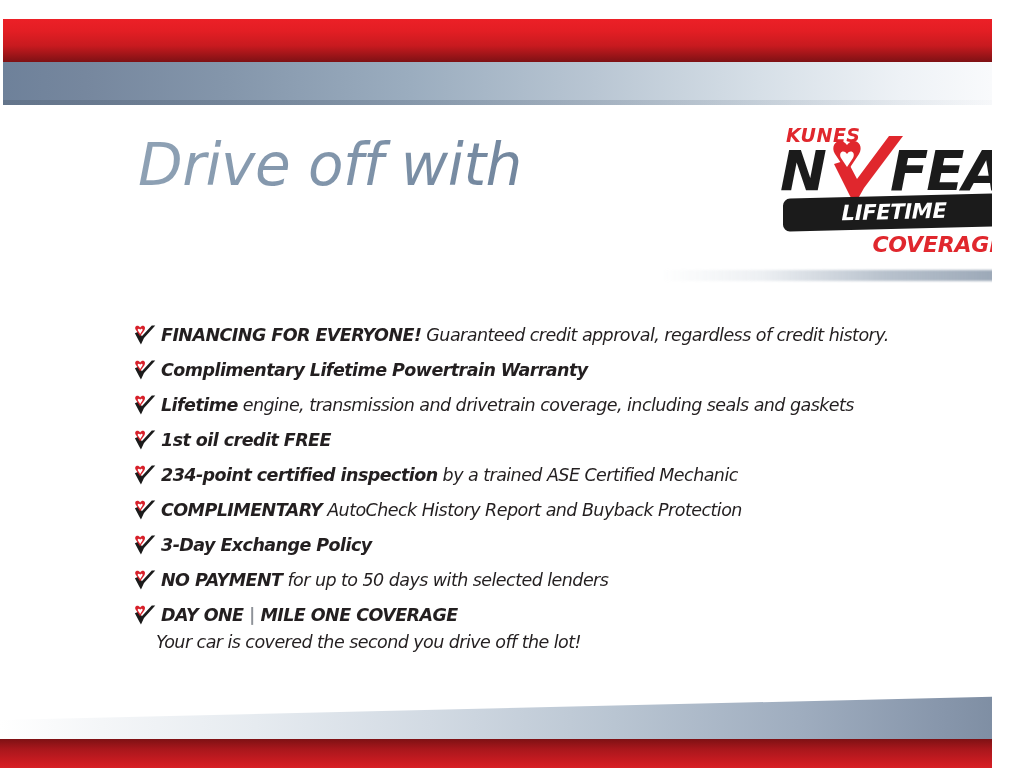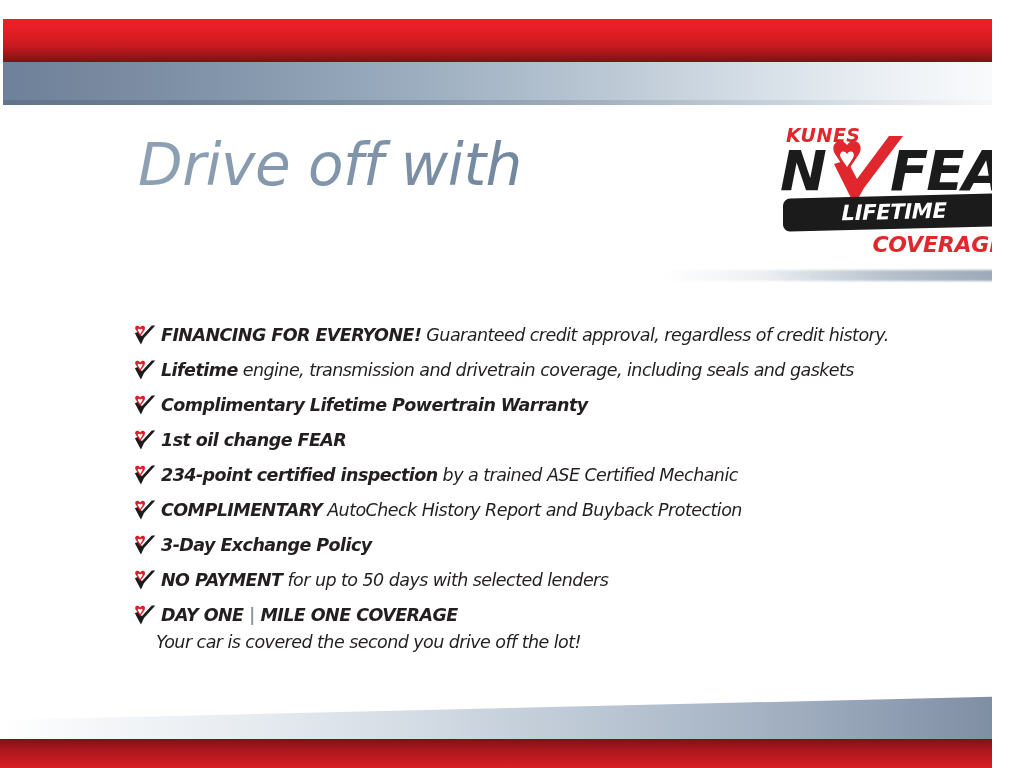--- a/index.html
+++ b/index.html
@@ -311,47 +311,47 @@
 
     <div class="bullet-row">
       <span class="bullet-icon">
         <svg viewBox="0 0 30 24" width="26" height="21" aria-hidden="true">
           <path d="M4.5 10.5 L9.5 20 L11.5 23.5 L15 16 L28 1.5 L24 1.5 L12.5 14 L9 8.5 Z" fill="#1b1b1b"></path>
           <path d="M5.5 6.5 C3 2, 8.5 0, 10.5 4 C13 0, 18 2.5, 15.5 7 L10.5 14 Z" fill="#d8202a"></path>
           <path d="M8 7.5 C7 5.5, 9.5 4.5, 10.6 6.5 C11.7 4.5, 14.2 5.5, 13.2 7.5 L10.6 11.5 Z" fill="#ffffff"></path>
         </svg>
       </span>
       <span class="bullet-text">
+        <span class="b">Complimentary Lifetime Powertrain Warranty</span><span></span>
+      </span>
+    </div>
+
+    <div class="bullet-row">
+      <span class="bullet-icon">
+        <svg viewBox="0 0 30 24" width="26" height="21" aria-hidden="true">
+          <path d="M4.5 10.5 L9.5 20 L11.5 23.5 L15 16 L28 1.5 L24 1.5 L12.5 14 L9 8.5 Z" fill="#1b1b1b"></path>
+          <path d="M5.5 6.5 C3 2, 8.5 0, 10.5 4 C13 0, 18 2.5, 15.5 7 L10.5 14 Z" fill="#d8202a"></path>
+          <path d="M8 7.5 C7 5.5, 9.5 4.5, 10.6 6.5 C11.7 4.5, 14.2 5.5, 13.2 7.5 L10.6 11.5 Z" fill="#ffffff"></path>
+        </svg>
+      </span>
+      <span class="bullet-text">
         <span class="b">Lifetime</span><span> engine, transmission and drivetrain coverage, including seals and gaskets</span>
       </span>
     </div>
 
     <div class="bullet-row">
       <span class="bullet-icon">
         <svg viewBox="0 0 30 24" width="26" height="21" aria-hidden="true">
           <path d="M4.5 10.5 L9.5 20 L11.5 23.5 L15 16 L28 1.5 L24 1.5 L12.5 14 L9 8.5 Z" fill="#1b1b1b"></path>
           <path d="M5.5 6.5 C3 2, 8.5 0, 10.5 4 C13 0, 18 2.5, 15.5 7 L10.5 14 Z" fill="#d8202a"></path>
           <path d="M8 7.5 C7 5.5, 9.5 4.5, 10.6 6.5 C11.7 4.5, 14.2 5.5, 13.2 7.5 L10.6 11.5 Z" fill="#ffffff"></path>
         </svg>
       </span>
       <span class="bullet-text">
-        <span class="b">Complimentary Lifetime Powertrain Warranty</span><span></span>
-      </span>
-    </div>
-
-    <div class="bullet-row">
-      <span class="bullet-icon">
-        <svg viewBox="0 0 30 24" width="26" height="21" aria-hidden="true">
-          <path d="M4.5 10.5 L9.5 20 L11.5 23.5 L15 16 L28 1.5 L24 1.5 L12.5 14 L9 8.5 Z" fill="#1b1b1b"></path>
-          <path d="M5.5 6.5 C3 2, 8.5 0, 10.5 4 C13 0, 18 2.5, 15.5 7 L10.5 14 Z" fill="#d8202a"></path>
-          <path d="M8 7.5 C7 5.5, 9.5 4.5, 10.6 6.5 C11.7 4.5, 14.2 5.5, 13.2 7.5 L10.6 11.5 Z" fill="#ffffff"></path>
-        </svg>
-      </span>
-      <span class="bullet-text">
-        <span class="b">1st oil change FEAR</span><span></span>
+        <span class="b">1st oil credit FREE</span><span></span>
       </span>
     </div>
 
     <div class="bullet-row">
       <span class="bullet-icon">
         <svg viewBox="0 0 30 24" width="26" height="21" aria-hidden="true">
           <path d="M4.5 10.5 L9.5 20 L11.5 23.5 L15 16 L28 1.5 L24 1.5 L12.5 14 L9 8.5 Z" fill="#1b1b1b"></path>
           <path d="M5.5 6.5 C3 2, 8.5 0, 10.5 4 C13 0, 18 2.5, 15.5 7 L10.5 14 Z" fill="#d8202a"></path>
           <path d="M8 7.5 C7 5.5, 9.5 4.5, 10.6 6.5 C11.7 4.5, 14.2 5.5, 13.2 7.5 L10.6 11.5 Z" fill="#ffffff"></path>
         </svg>

